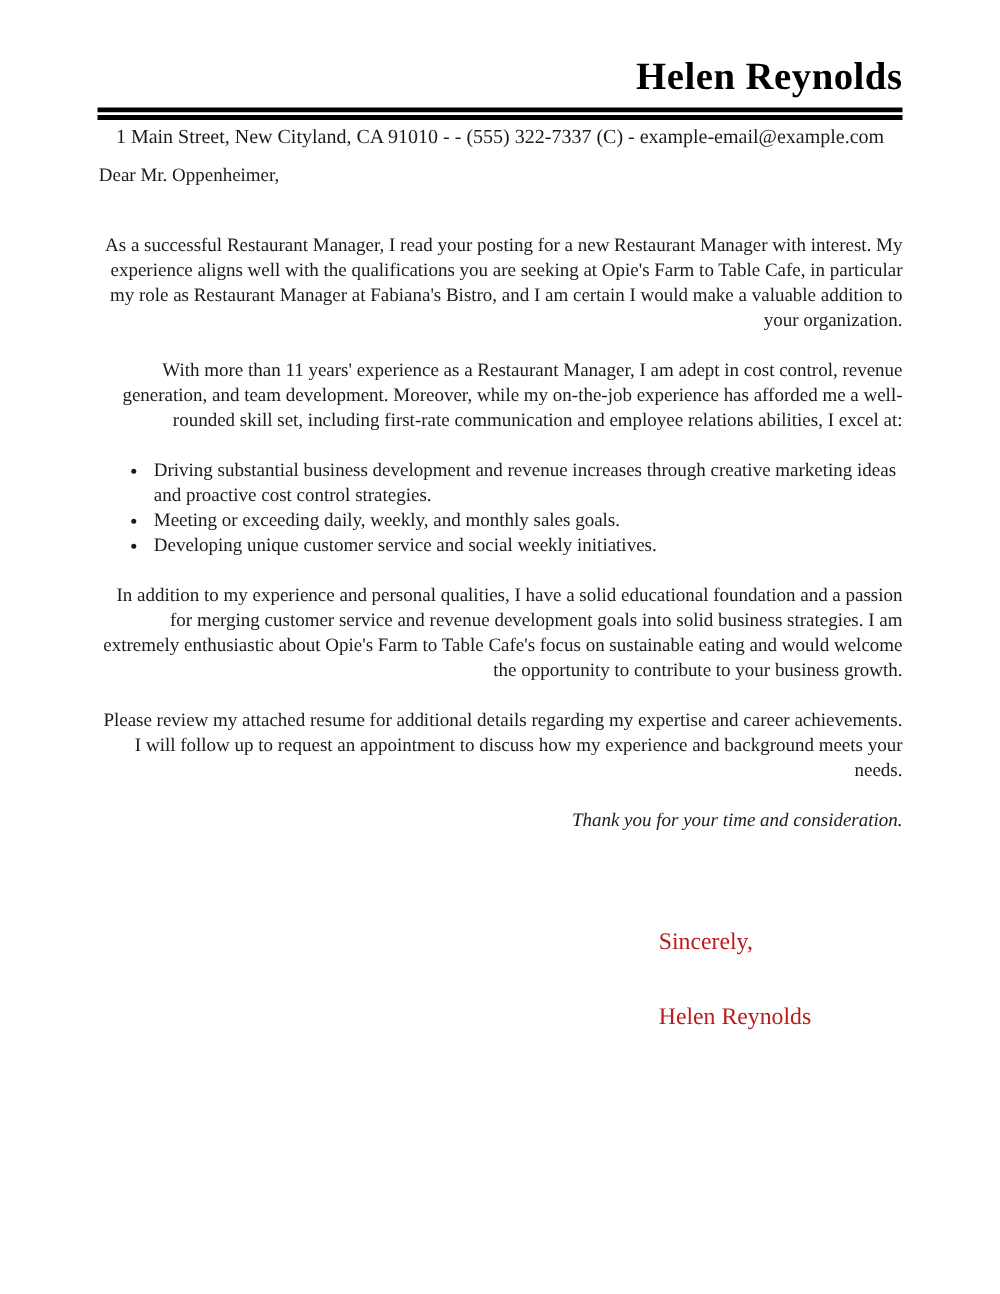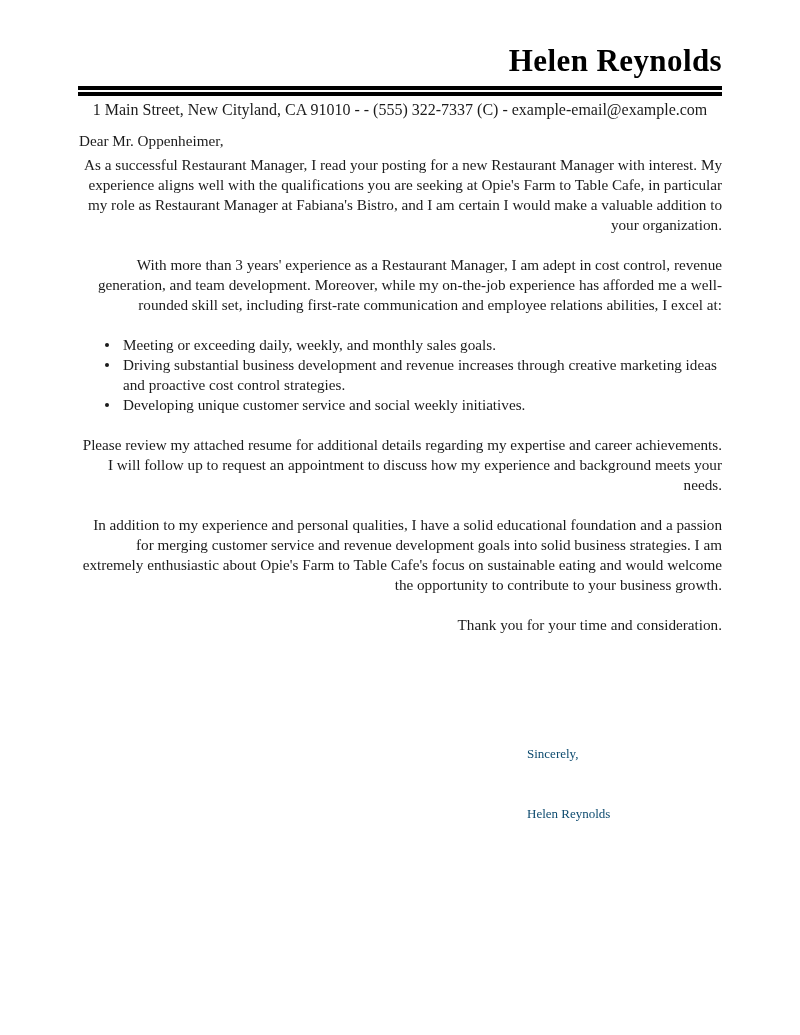--- a/index.html
+++ b/index.html
@@ -73,28 +73,29 @@
   .letter-body {
     position: absolute;
     left: 79px;
     top: 131px;
     width: 643px;
     font-size: 15.2px;
     line-height: 20px;
     color: #1b1b1b;
   }
   .salutation {
-    margin: 0 0 4px 0;
+    margin: 0 0 36px 0;
   }
   .para {
     margin: 0 0 20px 0;
     text-align: right;
   }
   .para:last-child {
     margin-bottom: 16px;
+    font-style: italic;
   }
 
   .bullet-list {
     list-style: none;
     margin: 0 0 20px 0;
     padding: 0 0 0 24px;
   }
   .bullet-list li {
     position: relative;
     padding-left: 20px;
@@ -110,23 +111,23 @@
     height: 4px;
     border-radius: 50%;
     background: #1b1b1b;
   }
 
   
   .signature-block {
     position: absolute;
     left: 527px;
     top: 744px;
-    font-size: 13px;
+    font-size: 19px;
     line-height: 20px;
-    color: #0c4a6e;
+    color: #b91c1c;
   }
   .sign-off {
     margin: 0;
   }
   .signature-name {
     margin: 40px 0 0 0;
   }
 </style>
 </head>
 <body>
@@ -143,31 +144,31 @@
   </div>
 
   <div class="contact-line">1 Main Street, New Cityland, CA 91010 - - (555) 322-7337 (C) - example-email@example.com</div>
 
   <div class="letter-body">
 
     <p class="salutation">Dear Mr. Oppenheimer,</p>
 
     <p class="para">As a successful Restaurant Manager, I read your posting for a new Restaurant Manager with interest. My experience aligns well with the qualifications you are seeking at Opie's Farm to Table Cafe, in particular my role as Restaurant Manager at Fabiana's Bistro, and I am certain I would make a valuable addition to your organization.</p>
 
-    <p class="para">With more than 3 years' experience as a Restaurant Manager, I am adept in cost control, revenue generation, and team development. Moreover, while my on-the-job experience has afforded me a well-rounded skill set, including first-rate communication and employee relations abilities, I excel at:</p>
+    <p class="para">With more than 11 years' experience as a Restaurant Manager, I am adept in cost control, revenue generation, and team development. Moreover, while my on-the-job experience has afforded me a well-rounded skill set, including first-rate communication and employee relations abilities, I excel at:</p>
 
     <ul class="bullet-list">
+      <li>Driving substantial business development and revenue increases through creative marketing ideas and proactive cost control strategies.</li>
       <li>Meeting or exceeding daily, weekly, and monthly sales goals.</li>
-      <li>Driving substantial business development and revenue increases through creative marketing ideas and proactive cost control strategies.</li>
       <li>Developing unique customer service and social weekly initiatives.</li>
     </ul>
 
+    <p class="para">In addition to my experience and personal qualities, I have a solid educational foundation and a passion for merging customer service and revenue development goals into solid business strategies. I am extremely enthusiastic about Opie's Farm to Table Cafe's focus on sustainable eating and would welcome the opportunity to contribute to your business growth.</p>
+
     <p class="para">Please review my attached resume for additional details regarding my expertise and career achievements. I will follow up to request an appointment to discuss how my experience and background meets your needs.</p>
-
-    <p class="para">In addition to my experience and personal qualities, I have a solid educational foundation and a passion for merging customer service and revenue development goals into solid business strategies. I am extremely enthusiastic about Opie's Farm to Table Cafe's focus on sustainable eating and would welcome the opportunity to contribute to your business growth.</p>
 
     <p class="para">Thank you for your time and consideration.</p>
 
   </div>
 
   <div class="signature-block">
     <p class="sign-off">Sincerely,</p>
     <p class="signature-name">Helen Reynolds</p>
   </div>
 

